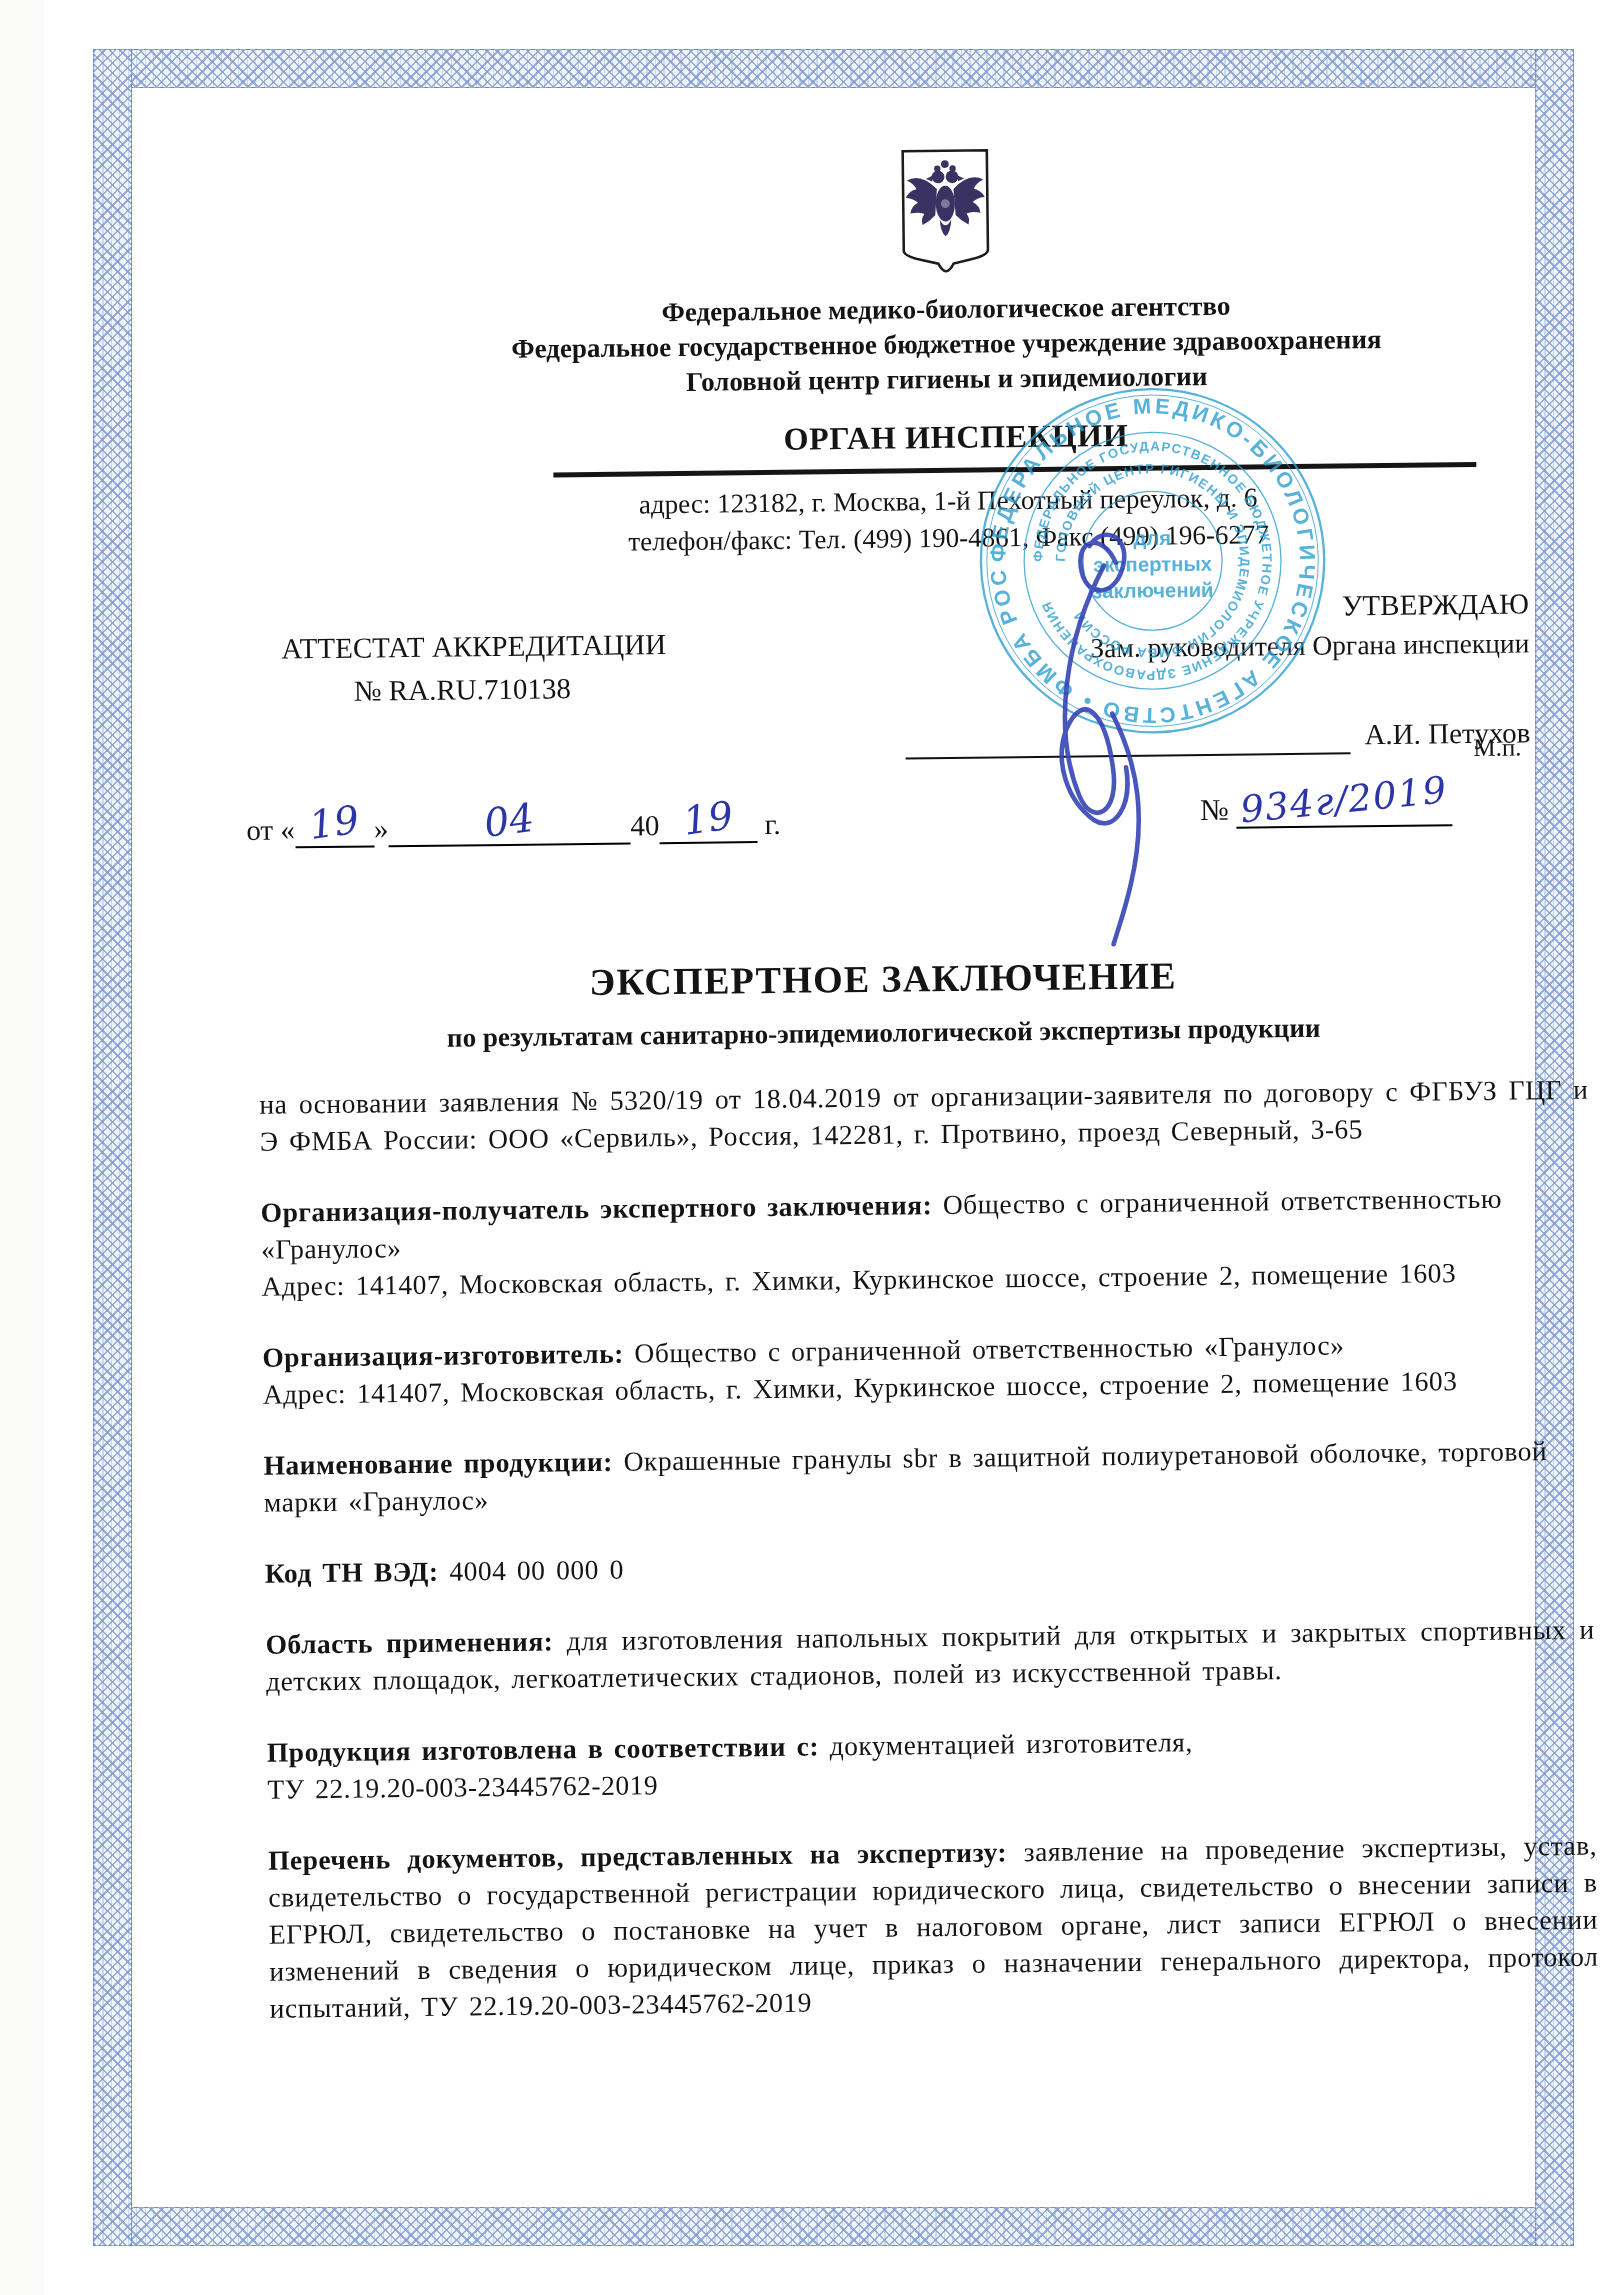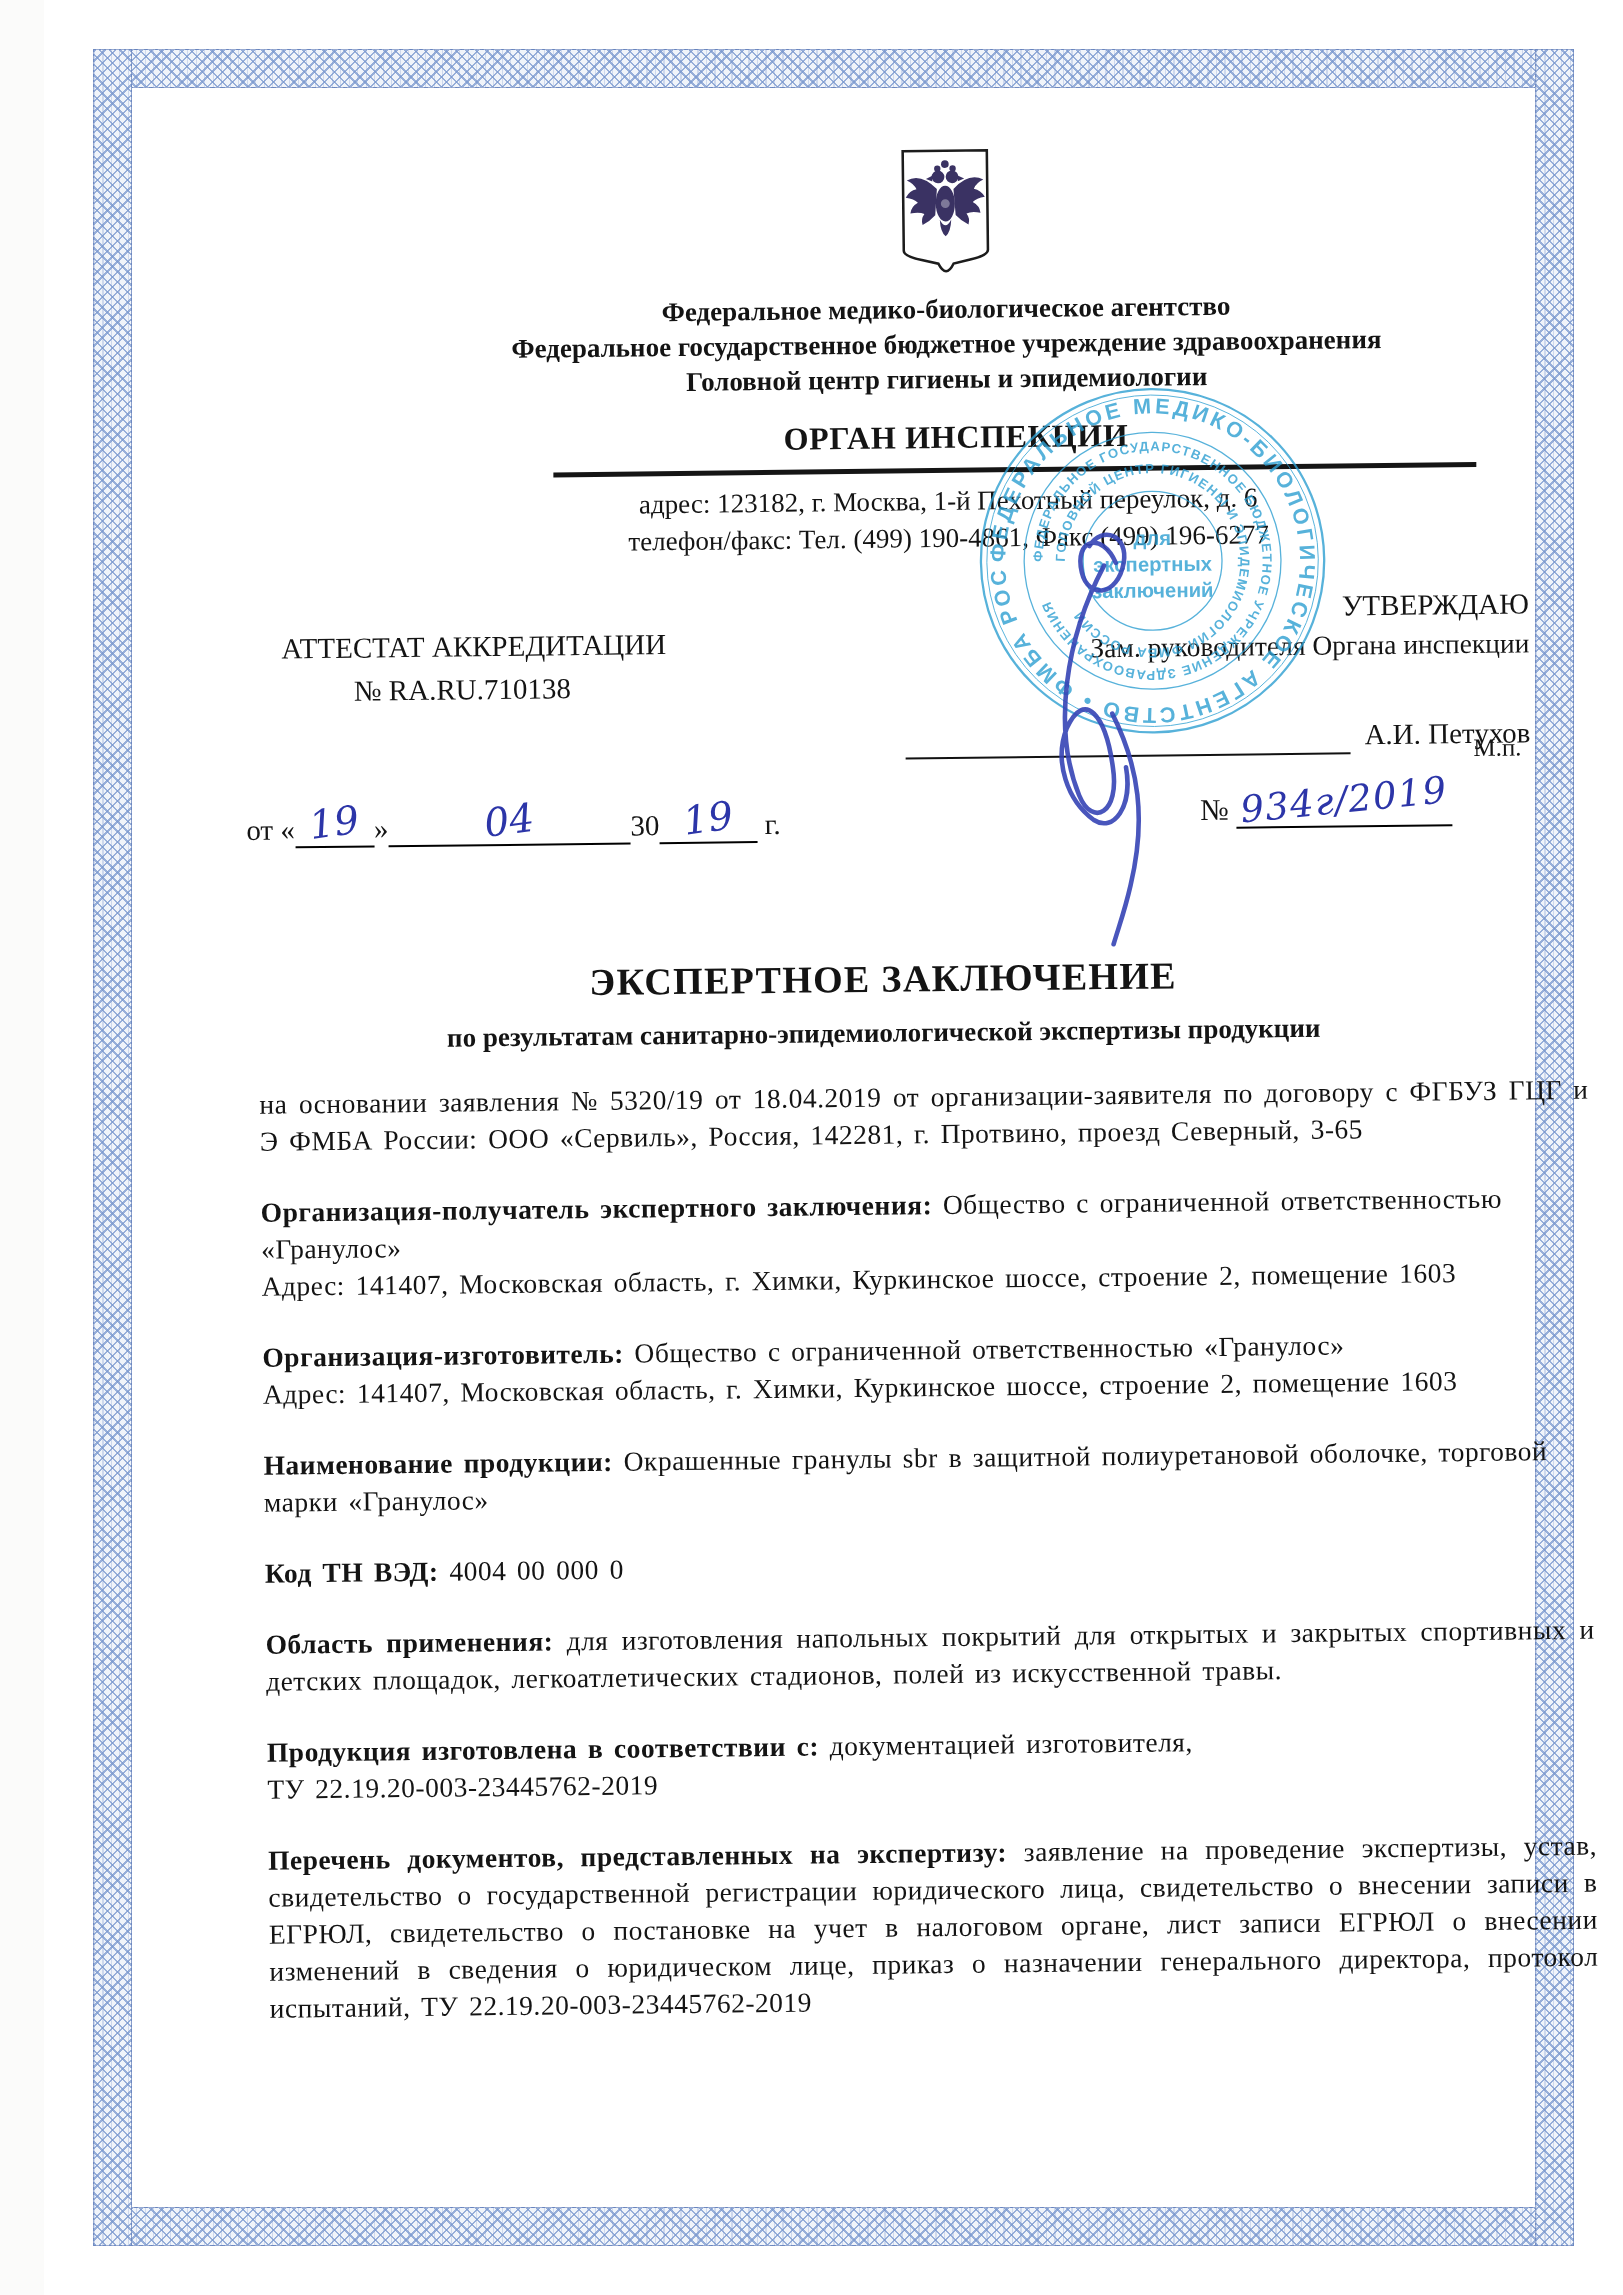--- a/index.html
+++ b/index.html
@@ -194,21 +194,21 @@
     </svg>
 
     <svg class="signature" viewBox="0 0 380 670">
       <g fill="none" stroke="#3644b5" stroke-width="7" stroke-linecap="round" opacity="0.9">
         <path d="M170,70 C150,22 106,32 118,84 C127,124 172,122 182,70 C190,28 150,12 130,44"></path>
         <path d="M152,74 C92,184 70,322 110,424 C130,474 172,452 162,382 C152,302 120,262 92,322 C72,372 92,432 132,462 C162,482 192,442 182,382"></path>
         <path d="M162,300 C202,382 212,462 187,562 C178,600 168,626 160,652"></path>
       </g>
     </svg>
 
-    <div class="date-line"><span>от «</span><span class="slot day"><span class="ink">19</span></span><span>»</span><span class="slot month"><span class="ink">04</span></span><span>30</span><span class="slot year"><span class="ink">19</span></span> <span>г.</span></div>
+    <div class="date-line"><span>от «</span><span class="slot day"><span class="ink">19</span></span><span>»</span><span class="slot month"><span class="ink">04</span></span><span>40</span><span class="slot year"><span class="ink">19</span></span> <span>г.</span></div>
 
     <div class="doc-number"><span>№</span>
       <span class="slot"><span class="ink">934г/2019</span></span></div>
 
     <div class="title-block">
       <div class="title-main">ЭКСПЕРТНОЕ ЗАКЛЮЧЕНИЕ</div>
       <div class="title-sub">по результатам санитарно-эпидемиологической экспертизы продукции</div>
     </div>
 
     <div class="body-text">

